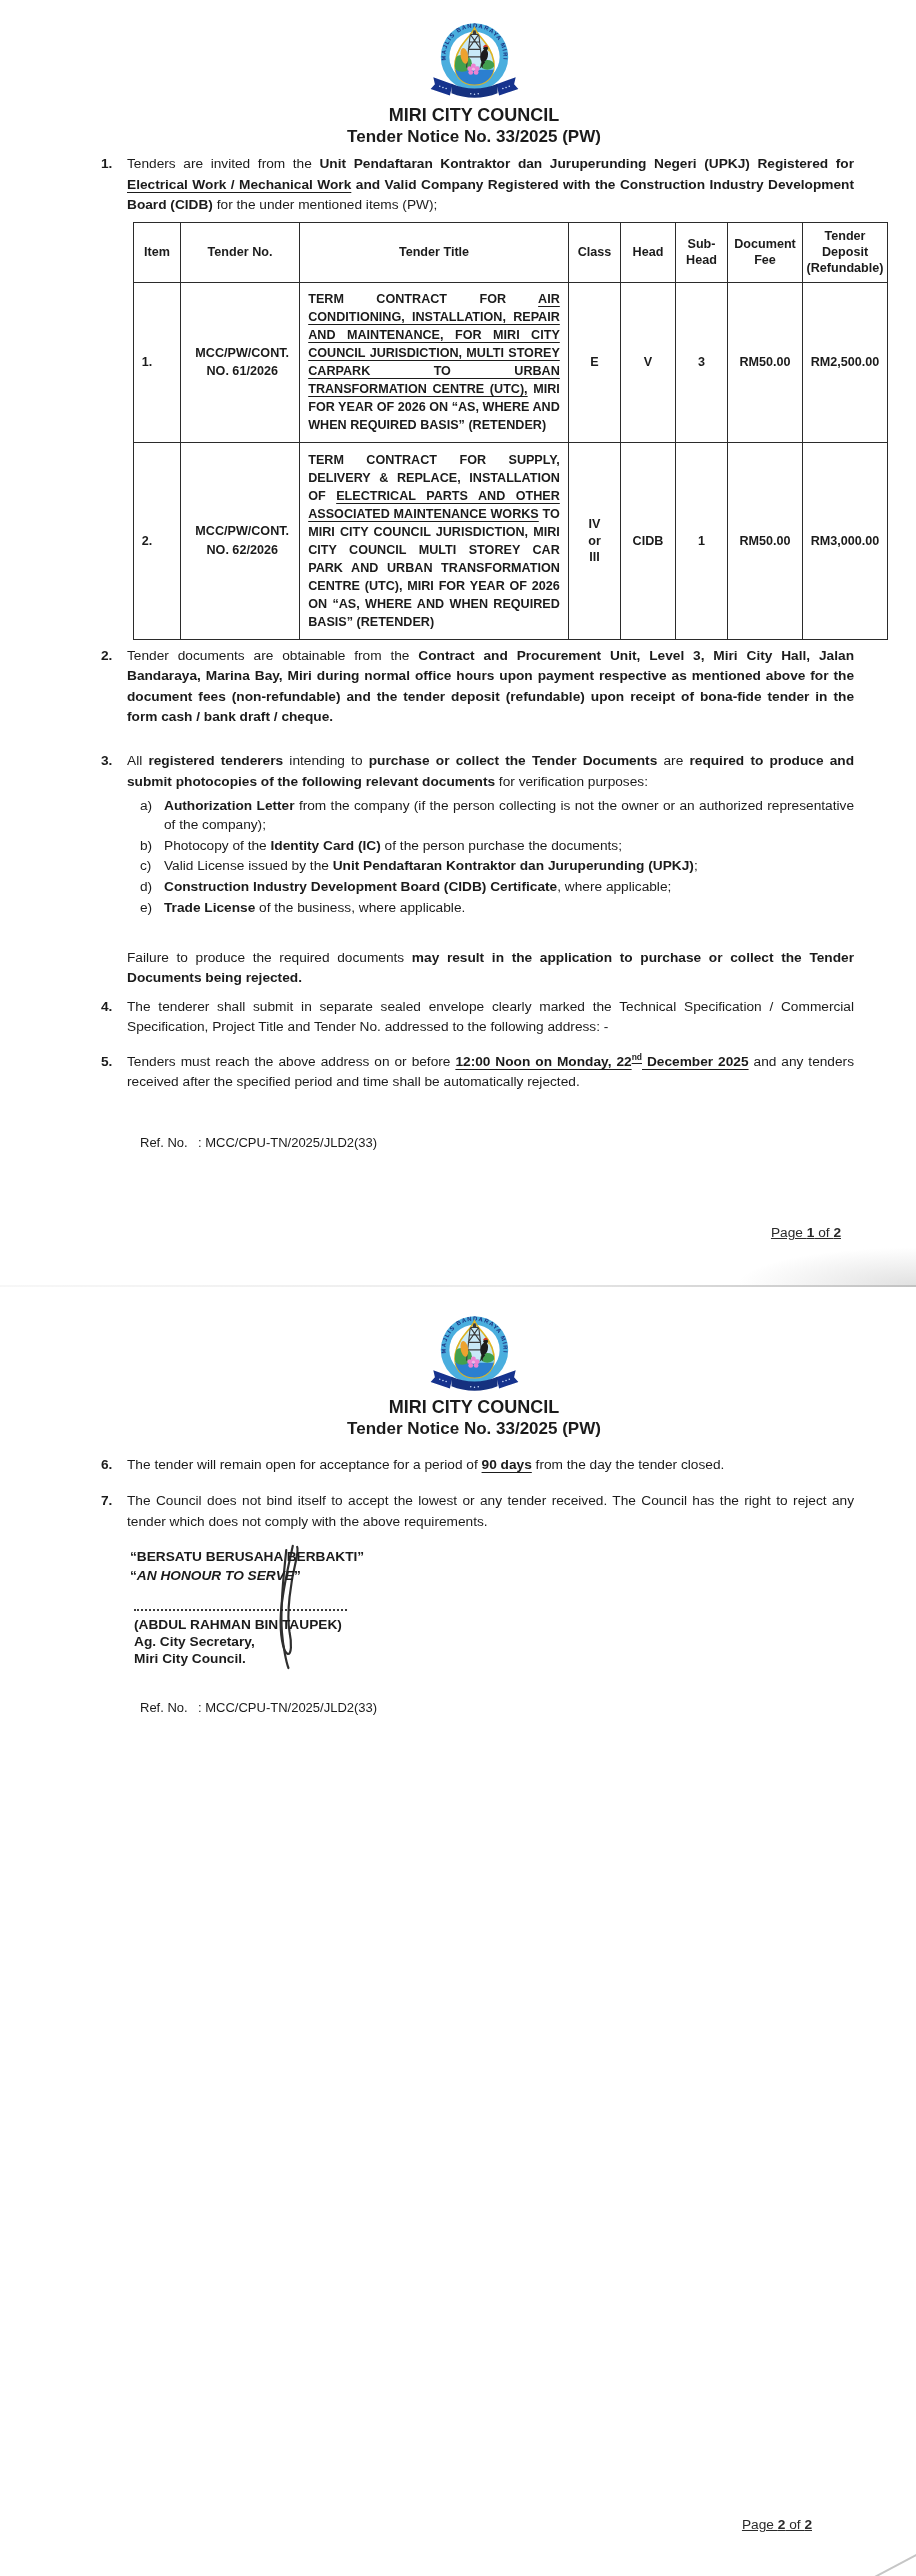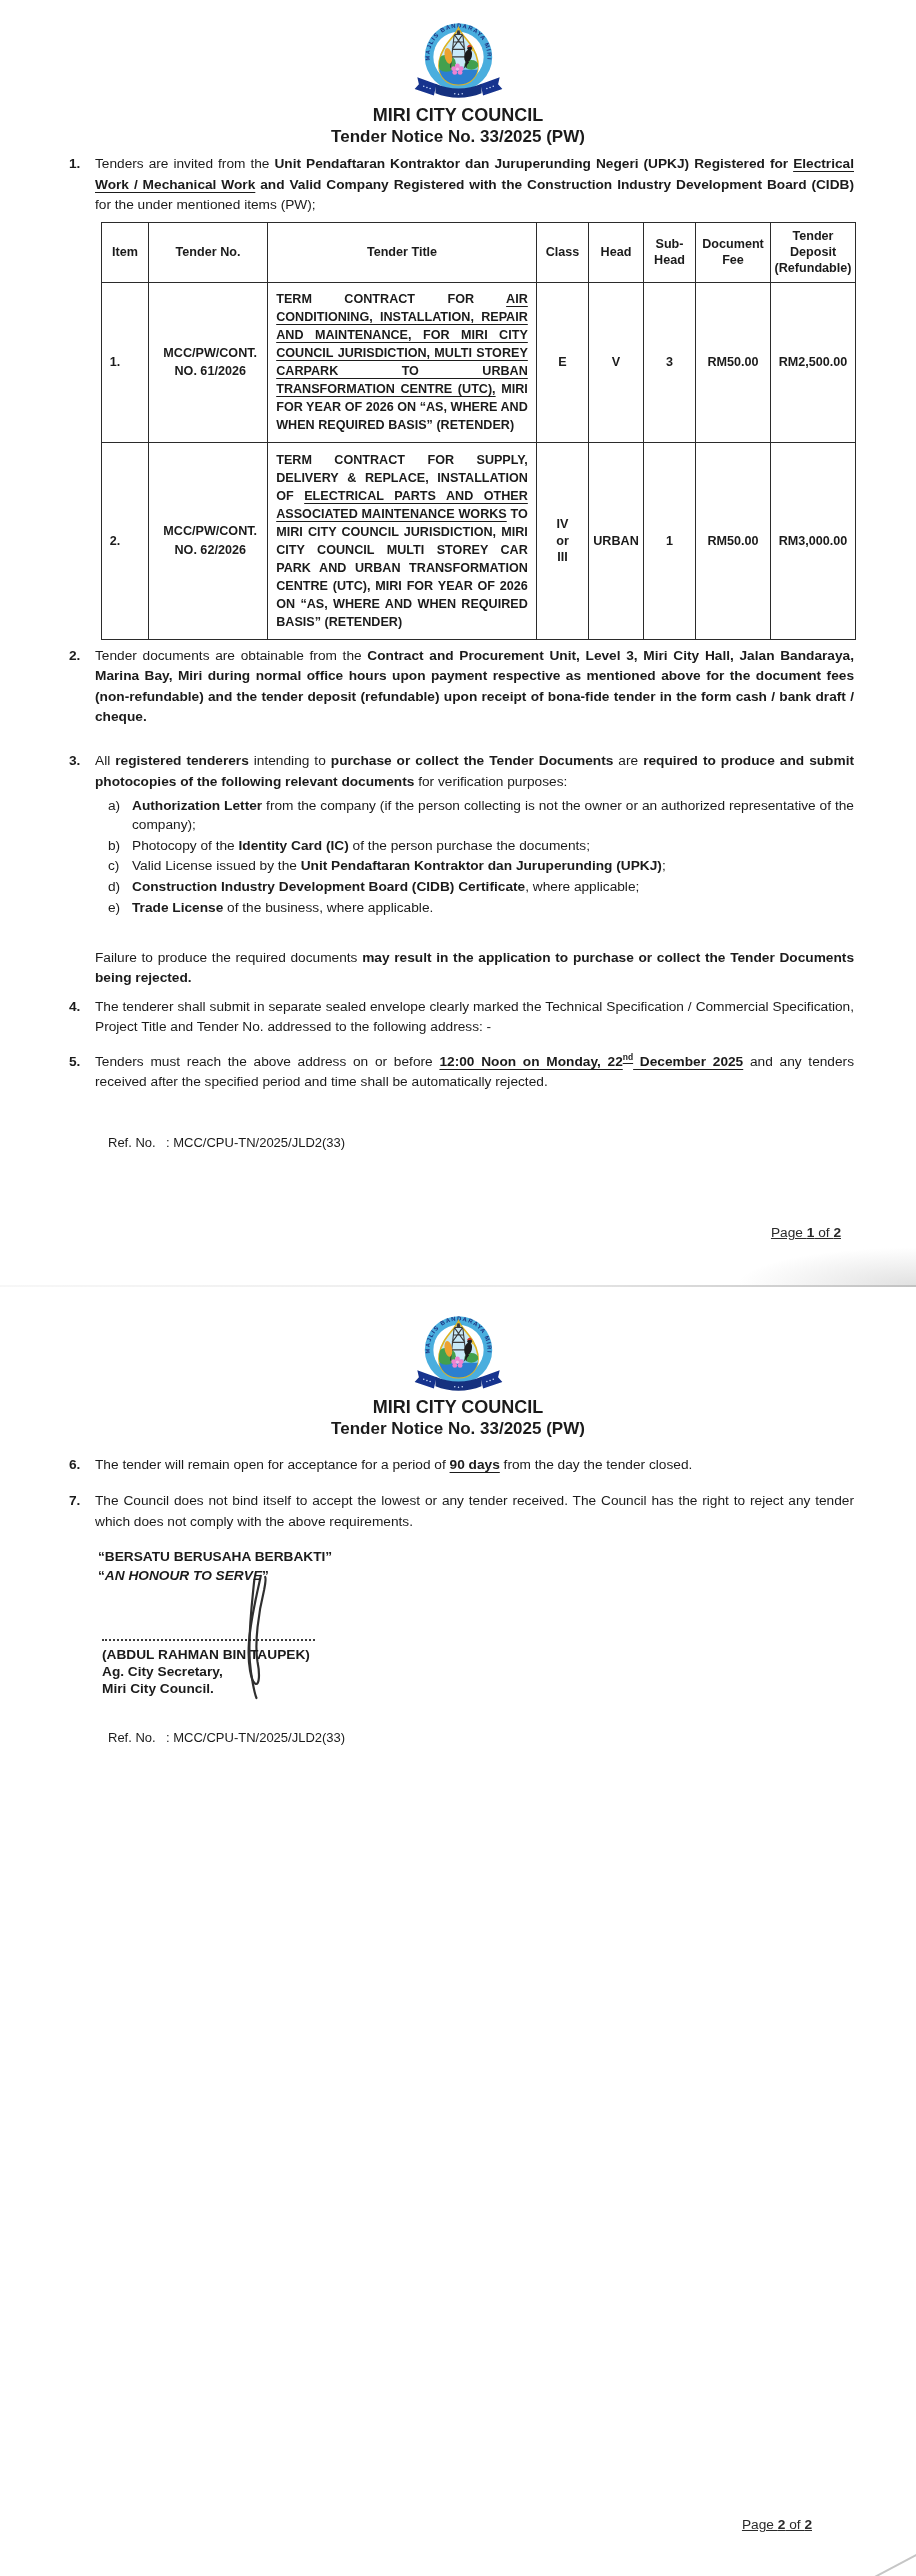--- a/index.html
+++ b/index.html
@@ -1,18 +1,18 @@
 <!DOCTYPE html>
 <html style="font-size:8.8px"><head>
 <meta charset="utf-8">
 <style>
   html,body{margin:0;padding:0;background:#ffffff;}
   body{width:916px;font-family:"Liberation Sans","DejaVu Sans",sans-serif;color:#1b1b1b;}
   .doc{width:916px;position:relative;background:#fff;}
-  .page{position:relative;width:916px;box-sizing:border-box;overflow:hidden;background:#fff;}
+  .page{position:relative;width:916px;box-sizing:border-box;overflow:hidden;background:#fff;padding-left:32px;}
   .page-1{height:1287px;padding-top:15.4px;}
   .page-2{height:1289px;padding-top:21px;}
   .seam{position:absolute;bottom:0;left:0;width:100%;height:2.2px;background:linear-gradient(to right,#f7f7f7,#ececec 55%,#c2c2c2);}
   .seam-smudge{position:absolute;right:0;bottom:1.6px;width:181px;height:38px;background:radial-gradient(ellipse at 100% 100%,rgba(90,90,90,.18),rgba(0,0,0,0) 70%);}
   .corner-mark{position:absolute;bottom:8.8px;right:-13px;width:71px;height:1.6px;background:#c6c6c6;transform:rotate(-28deg);}
 
   .crest{display:block;margin:0 auto;width:113px;height:87px;}
   .org{text-align:center;font-size:18px;font-weight:bold;line-height:21px;margin-top:2.2px;}
   .notice{text-align:center;font-size:17px;font-weight:bold;line-height:21px;margin-bottom:7.7px;}
 
@@ -36,21 +36,21 @@
   .lmarker{flex:0 0 24px;font-size:13.7px;line-height:19px;}
   .ltext{flex:1;font-size:13.7px;line-height:19px;text-align:justify;}
   .plain-para{margin-left:95px;margin-right:62px;font-size:13.7px;line-height:20.3px;text-align:justify;}
   .address{margin-top:12px;text-align:center;font-size:13.7px;font-weight:bold;line-height:19px;}
   .refblock{margin-left:108px;margin-top:42px;}
   .refrow{display:flex;font-size:13px;line-height:16.5px;}
   .reflabel{flex:0 0 58px;}
   .refvalue{flex:1;}
   .footer{position:absolute;font-size:13.7px;color:#2a2a2a;}
   .motto{margin-left:98px;font-size:13.7px;font-weight:bold;line-height:19px;}
-  .sigwrap{margin-left:102px;margin-top:54px;position:relative;width:341px;}
+  .sigwrap{margin-left:102px;margin-top:24px;position:relative;width:341px;}
   .sig-line{width:213px;border-bottom:2.2px dotted #3d3d3d;height:0;margin-bottom:4.4px;}
   .sig-name{font-size:13.7px;font-weight:bold;line-height:17px;}
   .sig-svg{position:absolute;left:125px;top:-66px;width:60px;height:130px;}
 </style>
 </head>
 <body>
 
 <svg width="0" height="0" style="position:absolute" aria-hidden="true">
   <defs>
     <symbol id="mcc-crest" viewBox="0 0 210 162">
@@ -161,21 +161,21 @@
           <td class="c-mid">RM2,500.00</td>
         </tr>
         <tr>
           <td class="c-item">2.</td>
           <td class="c-no">MCC/PW/CONT.
 NO. 62/2026</td>
           <td class="c-title"><span class="b">TERM CONTRACT FOR SUPPLY, DELIVERY &amp; REPLACE, INSTALLATION OF </span><span class="b u">ELECTRICAL PARTS AND OTHER ASSOCIATED MAINTENANCE WORKS</span><span class="b"> TO MIRI CITY COUNCIL JURISDICTION, MIRI CITY COUNCIL MULTI STOREY CAR PARK AND URBAN TRANSFORMATION CENTRE (UTC), MIRI FOR YEAR OF 2026 ON “AS, WHERE AND WHEN REQUIRED BASIS” (RETENDER)</span></td>
           <td class="c-mid">IV
 or
 III</td>
-          <td class="c-mid">URBAN</td>
+          <td class="c-mid">CIDB</td>
           <td class="c-mid">1</td>
           <td class="c-mid">RM50.00</td>
           <td class="c-mid">RM3,000.00</td>
         </tr>
       </tbody>
     </table>
 
     <div class="para" style="margin-top:6.6px">
       <span class="pnum">2.</span>
       <div class="ptext"><span>Tender documents are obtainable from the </span><span class="b">Contract and Procurement Unit, Level 3, Miri City Hall, Jalan Bandaraya, Marina Bay, Miri during normal office hours upon payment respective as mentioned above for the document fees (non-refundable) and the tender deposit (refundable) upon receipt of bona-fide tender in the form cash / bank draft / cheque.</span></div>

